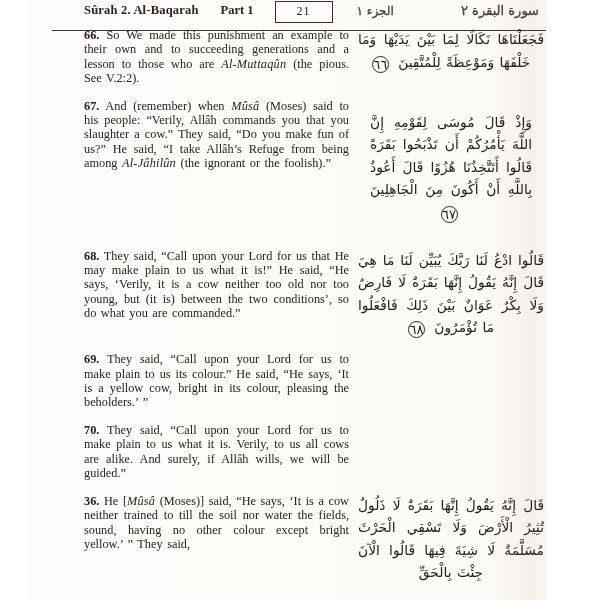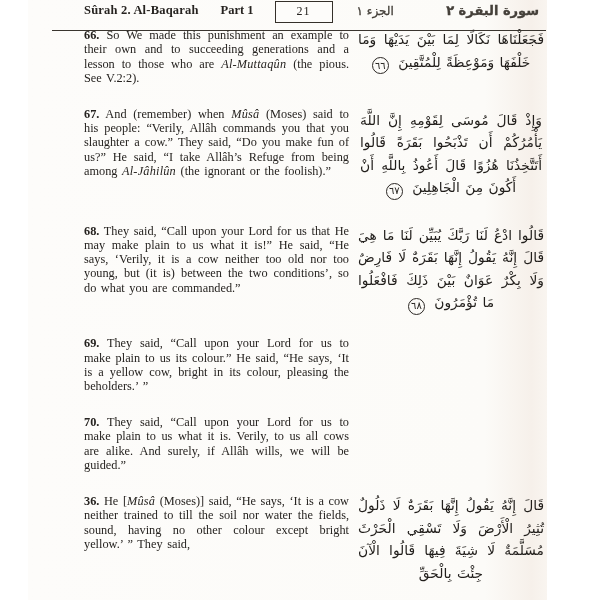--- a/index.html
+++ b/index.html
@@ -30,21 +30,21 @@
     position:relative;top:1px;
   }
   .pg-num{font-size:12px;letter-spacing:1px;}
   .hdr-juz{
     margin-left:24px;font-family:"DejaVu Sans",sans-serif;
     font-size:12px;font-weight:normal;direction:rtl;white-space:nowrap;
     color:#45403a;-webkit-text-stroke:.3px #45403a;
   }
   .hdr-surah{
     margin-left:auto;font-family:"DejaVu Sans",sans-serif;
-    font-size:13px;font-weight:bold;direction:rtl;white-space:nowrap;
+    font-size:13px;font-weight:normal;direction:rtl;white-space:nowrap;
     color:#45403a;-webkit-text-stroke:.3px #45403a;padding-right:4px;
   }
   
   .verses{
     box-sizing:border-box;height:567px;
     padding:7px 3px 4px 56px;
     display:flex;flex-direction:column;justify-content:space-between;
   }
   .vrow{display:flex;gap:9px;}
   .v-eng{
@@ -55,21 +55,21 @@
   .v-eng i{letter-spacing:.2px;}
   .v-ar{
     flex:1;direction:rtl;font-family:"DejaVu Sans",sans-serif;
     font-size:13.8px;line-height:22.5px;
     text-align:justify;text-align-last:center;
     word-spacing:1px;color:#211e1b;
   }
   .v-ar .aya-mark{
     display:inline-flex;align-items:center;justify-content:center;
     width:15px;height:15px;border:1.2px solid #2b2724;border-radius:50%;
-    font-size:10px;line-height:1;vertical-align:-2px;margin-right:4px;
+    font-size:13px;line-height:1;vertical-align:-2px;margin-right:4px;
     box-shadow:0 0 0 1px #fcfbf8 inset;
   }
 </style>
 </head>
 <body>
 
 <div class="scan-page">
 
   <div class="hdr">
     <span class="hdr-title">Sûrah 2. Al-Baqarah</span>
@@ -83,21 +83,21 @@
   </div>
 
   <div class="verses">
   <div class="vrow">
     <p class="v-eng" style="margin:0;"><span class="vnum">66.</span> <span>So We made this punishment an example to their own and to succeeding generations and a lesson to those who are </span><i>Al-Muttaqûn</i><span> (the pious. See V.2:2).</span></p>
     <p class="v-ar" style="margin:0;"><span>فَجَعَلْنَاهَا نَكَالًا لِمَا بَيْنَ يَدَيْهَا وَمَا خَلْفَهَا وَمَوْعِظَةً لِلْمُتَّقِينَ</span> <span class="aya-mark">٦٦</span></p>
   </div>
 
   <div class="vrow">
     <p class="v-eng" style="margin:0;"><span class="vnum">67.</span> <span>And (remember) when </span><i>Mûsâ</i><span> (Moses) said to his people: “Verily, Allâh commands you that you slaughter a cow.” They said, “Do you make fun of us?” He said, “I take Allâh’s Refuge from being among </span><i>Al-Jâhilûn</i><span> (the ignorant or the foolish).”</span></p>
-    <p class="v-ar" style="margin:2px;"><span>وَإِذْ قَالَ مُوسَى لِقَوْمِهِ إِنَّ اللَّهَ يَأْمُرُكُمْ أَن تَذْبَحُوا بَقَرَةً قَالُوا أَتَتَّخِذُنَا هُزُوًا قَالَ أَعُوذُ بِاللَّهِ أَنْ أَكُونَ مِنَ الْجَاهِلِينَ</span> <span class="aya-mark">٦٧</span></p>
+    <p class="v-ar" style="margin:12px;"><span>وَإِذْ قَالَ مُوسَى لِقَوْمِهِ إِنَّ اللَّهَ يَأْمُرُكُمْ أَن تَذْبَحُوا بَقَرَةً قَالُوا أَتَتَّخِذُنَا هُزُوًا قَالَ أَعُوذُ بِاللَّهِ أَنْ أَكُونَ مِنَ الْجَاهِلِينَ</span> <span class="aya-mark">٦٧</span></p>
   </div>
 
   <div class="vrow">
     <p class="v-eng" style="margin:0;"><span class="vnum">68.</span> <span>They said, “Call upon your Lord for us that He may make plain to us what it is!” He said, “He says, ‘Verily, it is a cow neither too old nor too young, but (it is) between the two conditions’, so do what you are commanded.”</span></p>
     <p class="v-ar" style="margin:0;"><span>قَالُوا ادْعُ لَنَا رَبَّكَ يُبَيِّن لَنَا مَا هِيَ قَالَ إِنَّهُ يَقُولُ إِنَّهَا بَقَرَةٌ لَا فَارِضٌ وَلَا بِكْرٌ عَوَانٌ بَيْنَ ذَلِكَ فَافْعَلُوا مَا تُؤْمَرُونَ</span> <span class="aya-mark">٦٨</span></p>
   </div>
 
   <div class="vrow">
     <p class="v-eng" style="margin:0;"><span class="vnum">69.</span> <span>They said, “Call upon your Lord for us to make plain to us its colour.” He said, “He says, ‘It is a yellow cow, bright in its colour, pleasing the beholders.’ ”</span></p>
   </div>

